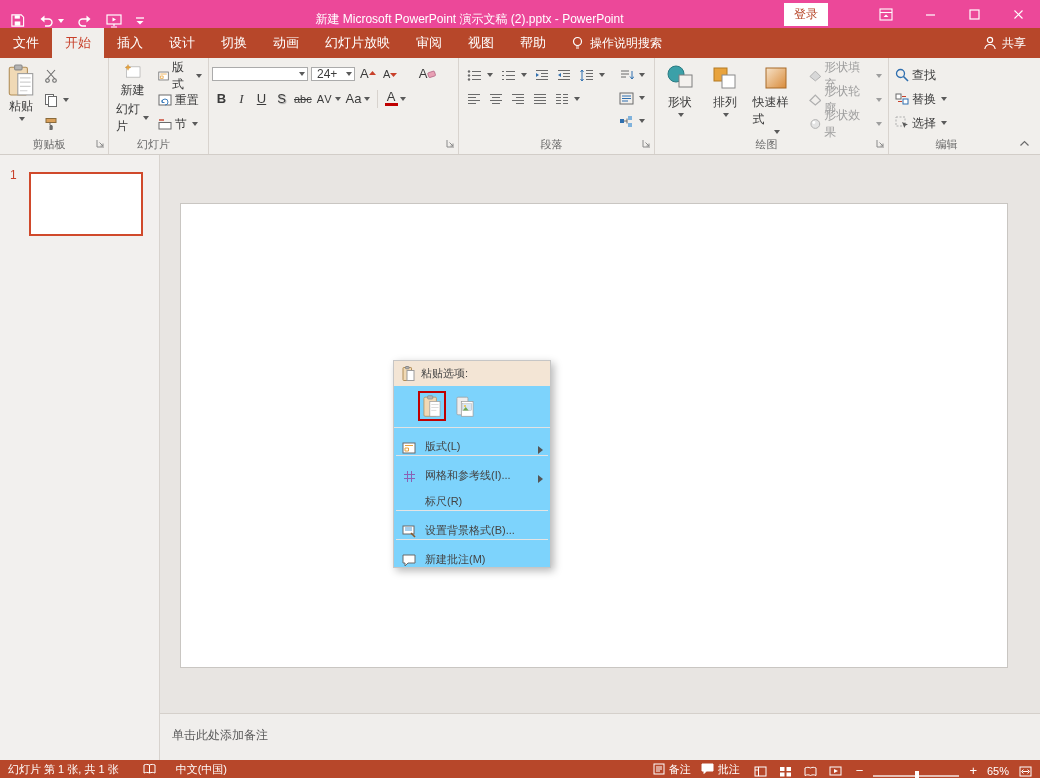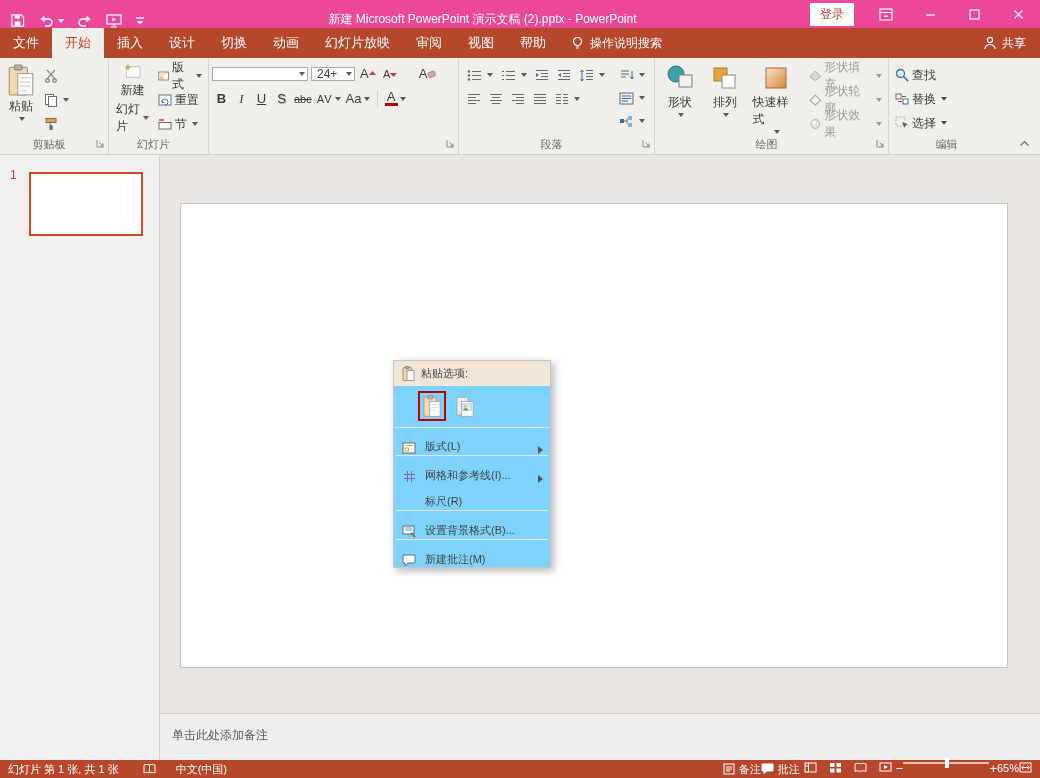--- a/index.html
+++ b/index.html
@@ -6,21 +6,21 @@
 html,body{width:1040px;height:778px}
 body{font-family:"Liberation Sans","DejaVu Sans",sans-serif;font-size:12px;color:#3B3B3B;background:#E8E5E2;overflow:hidden}
 .app{width:1040px;height:778px;display:flex;flex-direction:column}
 
 
 .titlebar{height:28px;flex:0 0 28px;background:#ec4899;display:flex;align-items:flex-end;color:#fff}
 .qat{display:flex;align-items:center;gap:13px;padding:0 10px}
 .qbtn{display:flex;align-items:center;gap:2px;cursor:default}
 .title{flex:1;text-align:center;font-size:12px;white-space:nowrap;overflow:hidden;color:#fff}
 .win{display:flex;align-items:center;height:100%}
-.login{background:#fff;color:#B7472A;padding:3px 10px;font-size:12px;margin-right:10px;cursor:default}
+.login{background:#fff;color:#B7472A;padding:3px 10px;font-size:12px;margin-right:36px;cursor:default}
 .wbtn{width:44px;height:100%;display:flex;align-items:center;justify-content:center;font-size:14px;color:#fff}
 .dd{width:0;height:0;border-left:3px solid transparent;border-right:3px solid transparent;border-top:4px solid #5A5A5A;display:inline-block;margin-left:2px}
 .dd.w{border-top-color:#fff}
 .dd.g{border-top-color:#9E9E9E}
 
 
 .tabrow{height:30px;flex:0 0 30px;background:#B7472A;display:flex;align-items:stretch;color:#fff}
 .tab{padding:0 13px;display:flex;align-items:center;font-size:13px;cursor:default}
 .tab.active{background:#F1EFEC;color:#C8402A}
 .tellme{display:flex;align-items:center;gap:6px;padding:0 12px}
@@ -67,21 +67,21 @@
 .ann{border:2px solid #C00000;padding:2px;display:flex;align-items:center;justify-content:center}
 .pbtn{display:flex;align-items:center;justify-content:center;cursor:default}
 .mi{display:flex;align-items:flex-end;height:26px;padding:0 7px 0 6px;gap:7px;cursor:default}
 .mi .ic{width:18px;display:flex;justify-content:center;flex:0 0 18px}
 .sub{margin-left:auto;width:0;height:0;border-top:4px solid transparent;border-bottom:4px solid transparent;border-left:5px solid #555}
 .sep{height:1px;background:#E4E4E4;margin:1px 2px}
 
 
 .statusbar{height:18px;flex:0 0 18px;background:#B7472A;color:#fff;display:flex;align-items:center;font-size:11px;padding:0 8px;gap:10px}
 .sb-item{display:flex;align-items:center;gap:4px;cursor:default}
-.sb-right{margin-left:auto;display:flex;align-items:flex-start;}
+.sb-right{margin-left:auto;display:flex;align-items:flex-end;gap:10px}
 .viewbtns{display:flex;align-items:center;gap:12px;margin:0 4px}
 .track{width:86px;height:2px;background:rgba(255,255,255,.65);position:relative}
 .tthumb{position:absolute;left:48%;top:-4px;width:4px;height:10px;background:#fff}
 .zoomsign{font-size:13px;line-height:1}
 </style>
 </head>
 <body>
 
 <div class="app">
 

